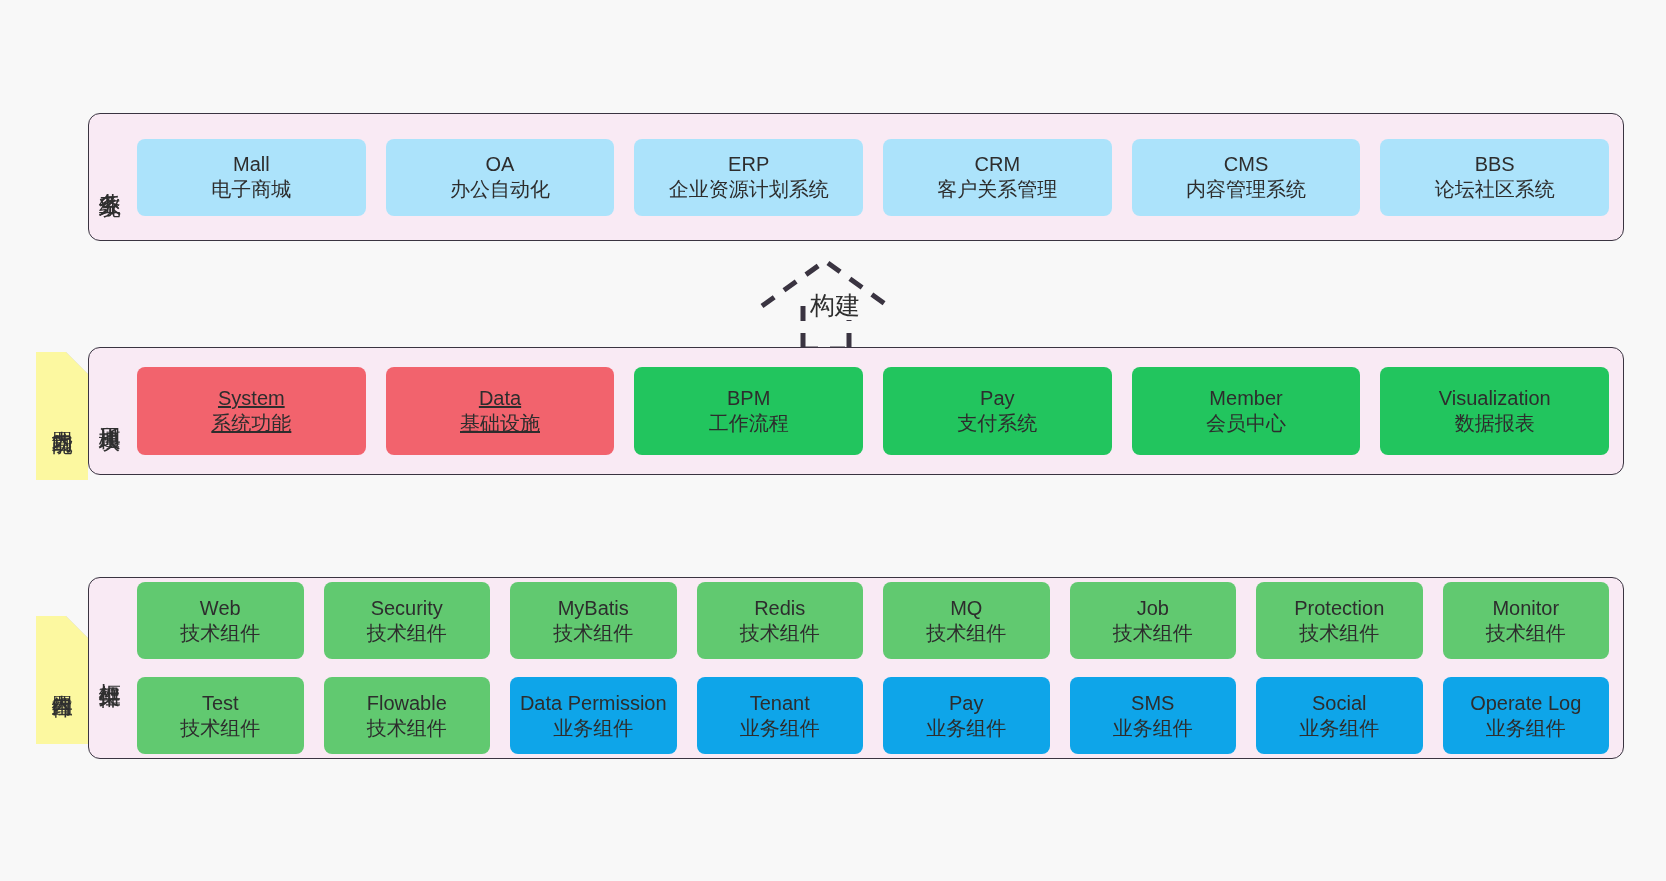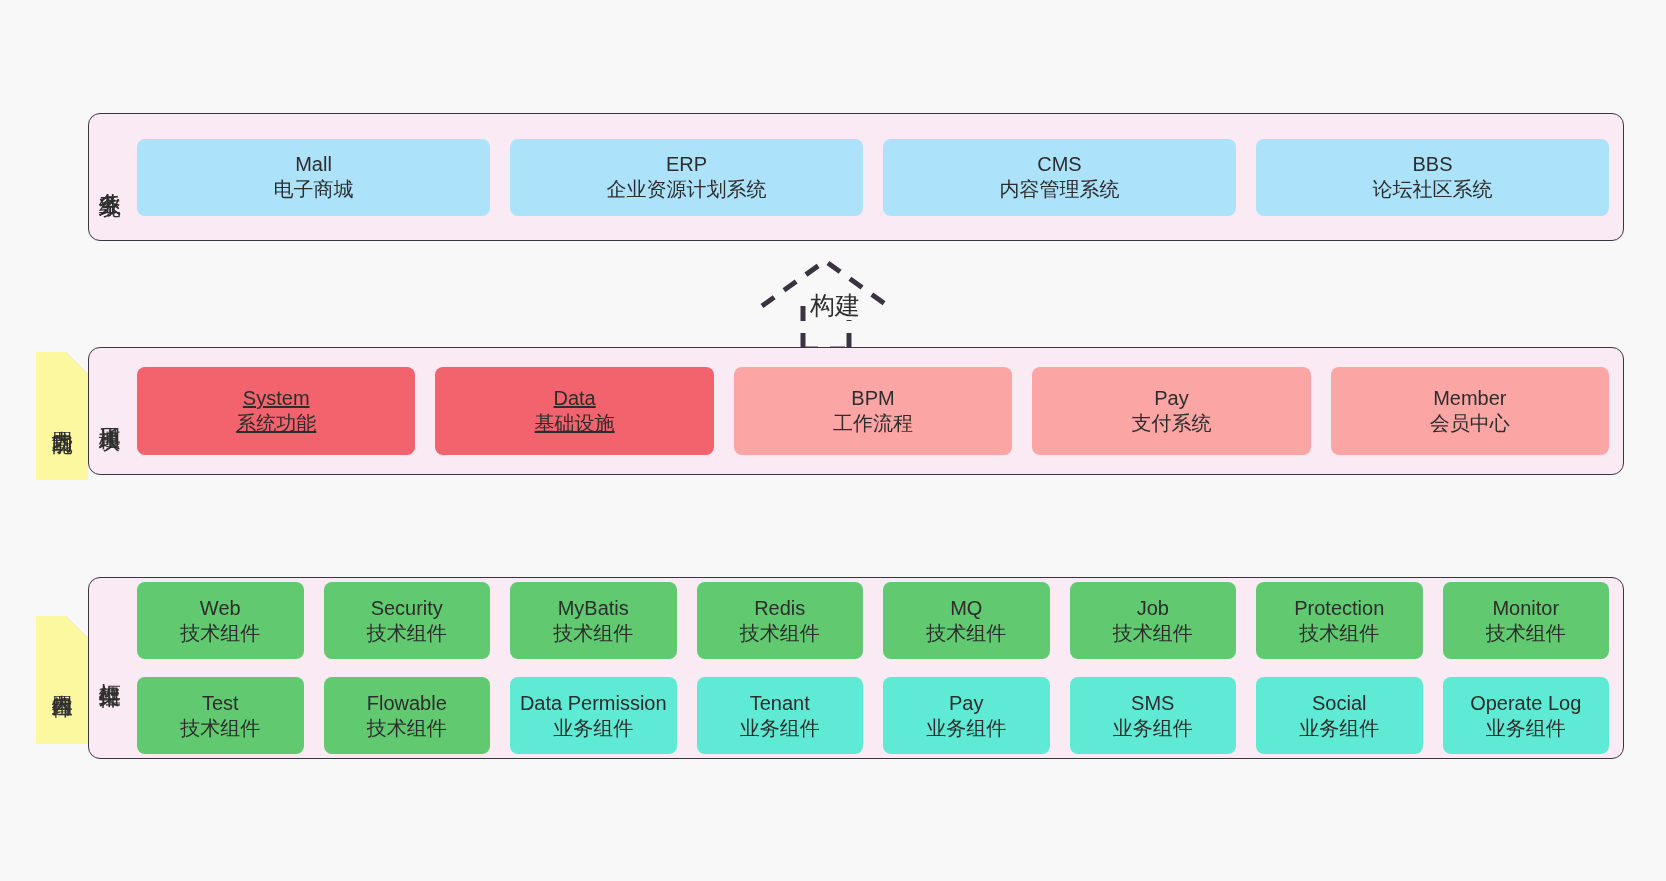--- a/index.html
+++ b/index.html
@@ -76,23 +76,23 @@
     color: #2d2d2d;
     padding: 4px 6px;
     box-sizing: border-box;
     min-width: 0;
   }
   .card .t1 { white-space: normal; }
   .card .t2 { white-space: normal; }
 
   .c-blue      { background: #ace3fb; }
   .c-red       { background: #f2636d; text-decoration: underline; }
-  .c-pink      { background: #fca5a5; }
+  .c-pink      { background: #22c55e; }
   .c-green     { background: #61c970; }
-  .c-lgreen    { background: #5eead4; }
+  .c-lgreen    { background: #0ea5e9; }
 
   
   .h-biz   { height: 77px; }
   .h-mod   { height: 88px; }
   .h-frame { height: 77px; }
 
   
   .note {
     position: absolute;
     box-sizing: border-box;
@@ -143,22 +143,30 @@
 
   <div class="layer" id="layer-business" style="left:88px; top:113px; width:1536px; height:128px;">
     <div class="layer-title">业务系统</div>
     <div class="layer-body">
       <div class="row">
         <div class="card c-blue h-biz">
           <span class="t1">Mall</span>
           <span class="t2">电子商城</span>
         </div>
         <div class="card c-blue h-biz">
+          <span class="t1">OA</span>
+          <span class="t2">办公自动化</span>
+        </div>
+        <div class="card c-blue h-biz">
           <span class="t1">ERP</span>
           <span class="t2">企业资源计划系统</span>
+        </div>
+        <div class="card c-blue h-biz">
+          <span class="t1">CRM</span>
+          <span class="t2">客户关系管理</span>
         </div>
         <div class="card c-blue h-biz">
           <span class="t1">CMS</span>
           <span class="t2">内容管理系统</span>
         </div>
         <div class="card c-blue h-biz">
           <span class="t1">BBS</span>
           <span class="t2">论坛社区系统</span>
         </div>
       </div>
@@ -197,20 +205,24 @@
           <span class="t2">工作流程</span>
         </div>
         <div class="card c-pink h-mod">
           <span class="t1">Pay</span>
           <span class="t2">支付系统</span>
         </div>
         <div class="card c-pink h-mod">
           <span class="t1">Member</span>
           <span class="t2">会员中心</span>
         </div>
+        <div class="card c-pink h-mod">
+          <span class="t1">Visualization</span>
+          <span class="t2">数据报表</span>
+        </div>
       </div>
     </div>
   </div>
 
 
   <div class="note" style="left:36px; top:616px; width:52px; height:128px;">
     <span>内置组件</span>
     <span class="fold"></span>
   </div>
 

